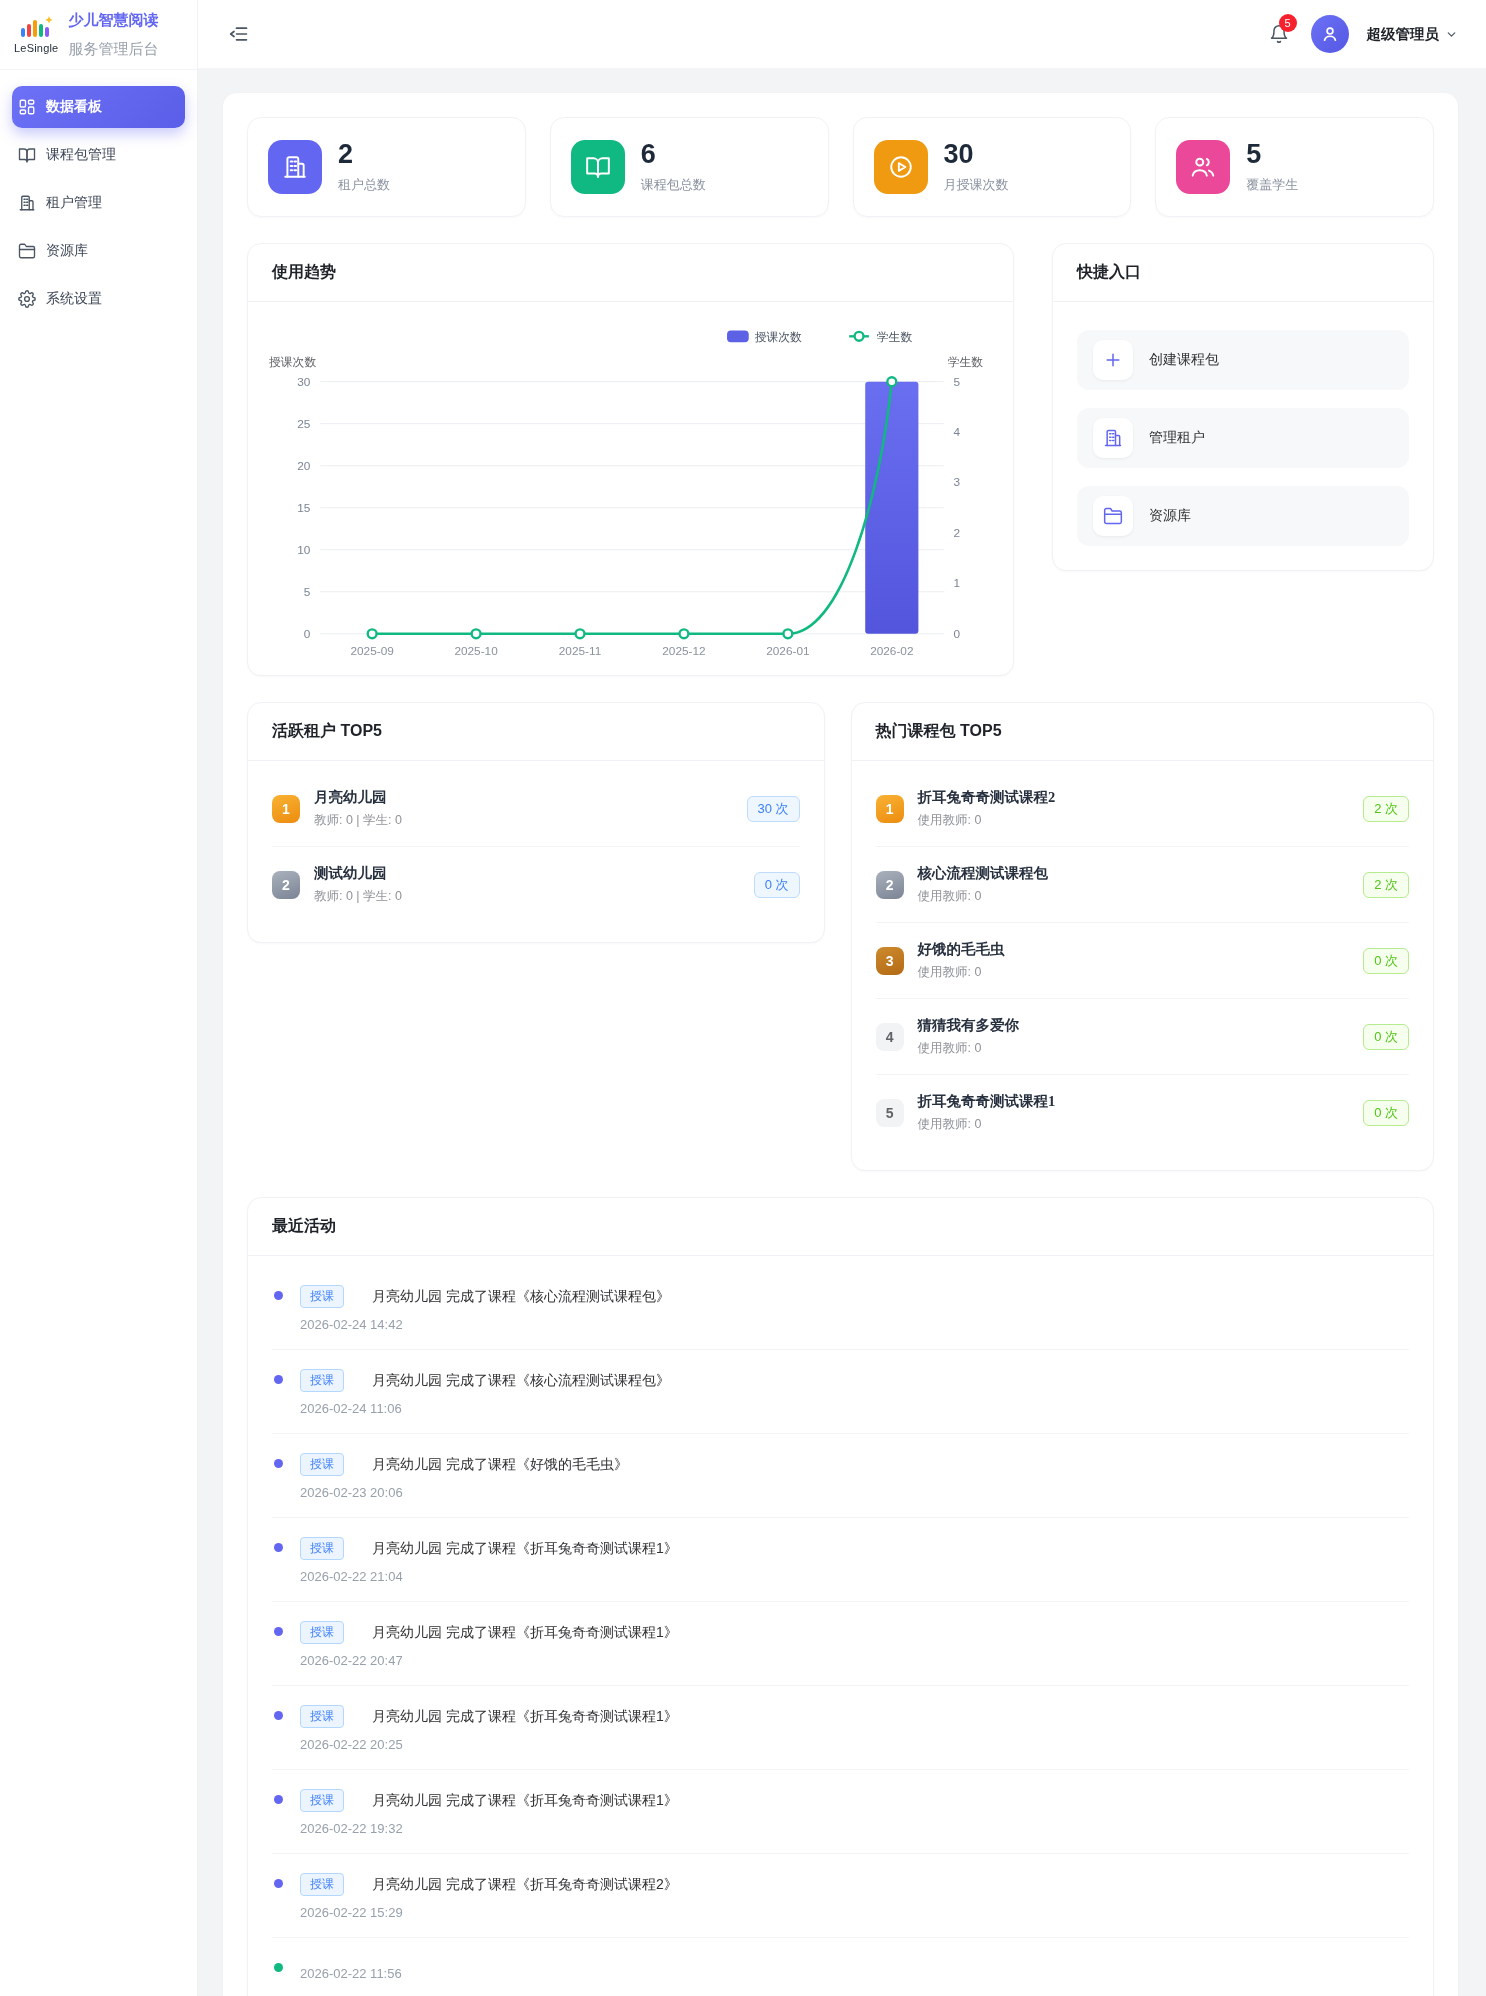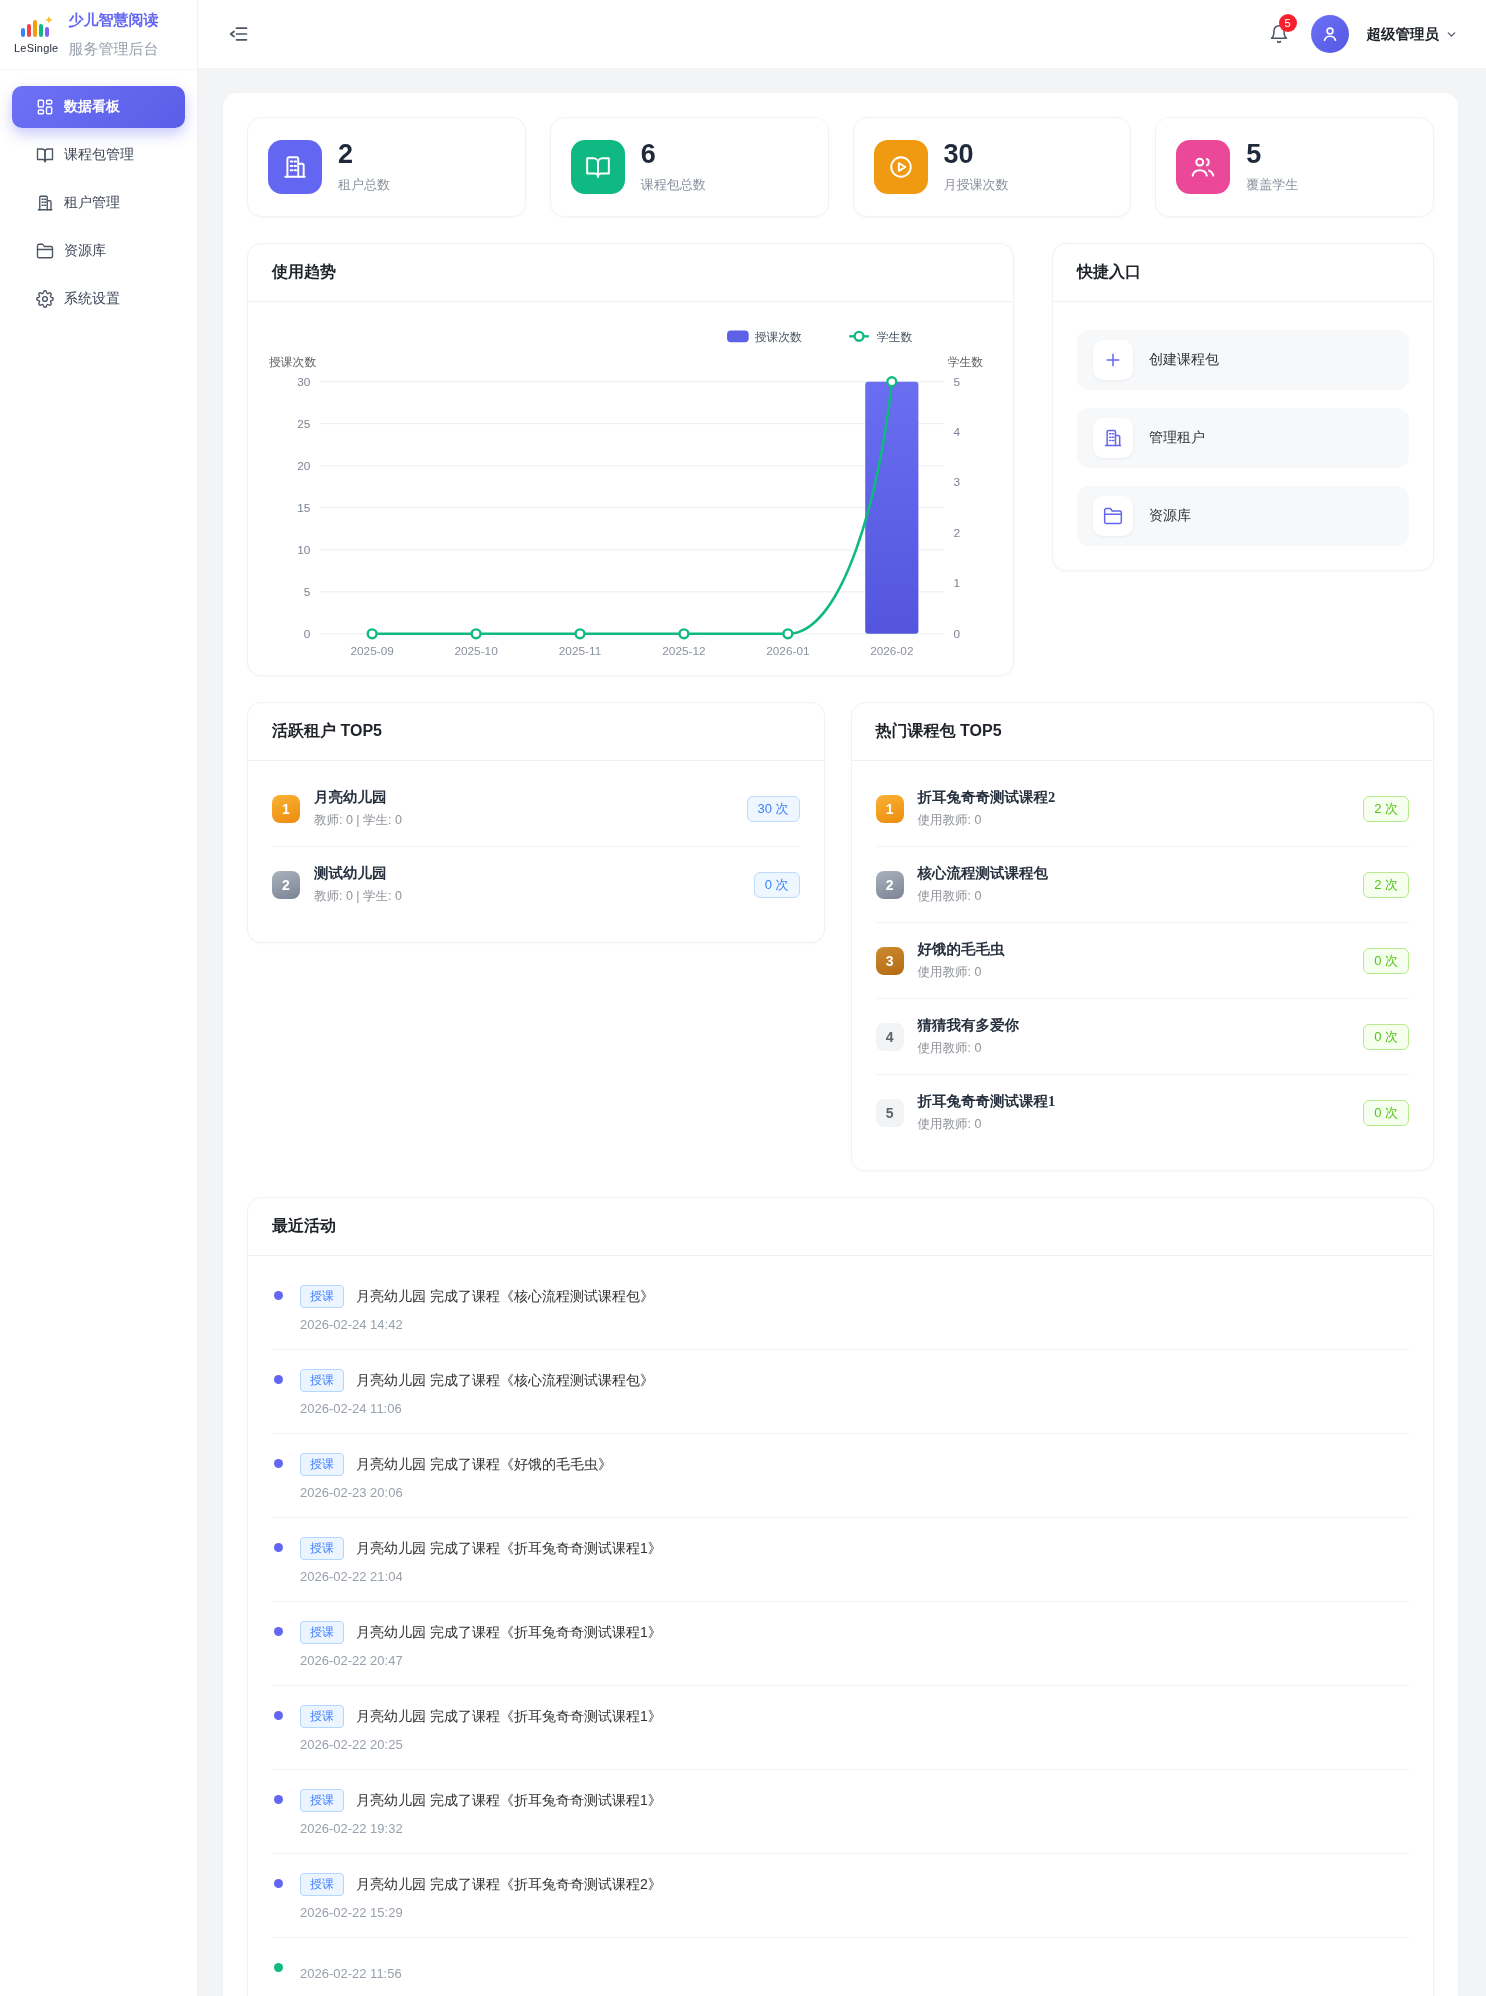--- a/index.html
+++ b/index.html
@@ -13,21 +13,21 @@
   .sidebar { width:198px; background:#fff; min-height:1996px; flex:0 0 198px;
              border-right:1px solid #f0f1f3; }
   .logo-area { display:flex; align-items:center; gap:10px; padding:10px 14px; height:70px;
                border-bottom:1px solid #f3f4f6; }
   .logo-mark { display:flex; flex-direction:column; align-items:center; }
   .logo-mark svg { display:block; }
   .logo-text { font-size:11px; color:#1f2937; letter-spacing:.2px; margin-top:1px; }
   .brand-title { color:#6366f1; font-weight:700; font-size:15px; line-height:1.35; }
   .brand-sub { color:#9aa1ac; font-size:15px; margin-top:10px; }
   .nav { padding:16px 0; display:flex; flex-direction:column; gap:6px; }
-  .nav-item { display:flex; align-items:center; gap:10px; margin:0 12px; padding:12px 24px;
+  .nav-item { display:flex; align-items:center; gap:10px; margin:0 12px; padding:12px 6px;
               border-radius:10px; color:#3d4656; cursor:pointer; font-size:14px; }
   .nav-item svg { width:18px; height:18px; stroke:#4b5563; }
   .nav-item.active { background:linear-gradient(135deg,#6d71f6,#5a5ee8); color:#fff;
                      box-shadow:0 6px 14px rgba(99,102,241,.35); font-weight:600; }
   .nav-item.active svg { stroke:#fff; }
   
   .main-col { flex:1; display:flex; flex-direction:column; }
   .topbar { height:68px; background:#fff; display:flex; align-items:center;
             justify-content:space-between; padding:0 28px; }
   .collapse-btn { width:26px; height:26px; display:flex; align-items:center; justify-content:center;
@@ -92,21 +92,21 @@
   .rank-meta { font-size:12.5px; color:#909399; margin-top:5px; }
   .count-badge { font-size:13px; padding:3px 10px; border-radius:6px; white-space:nowrap; }
   .count-blue { color:#3b82f6; background:#eef6ff; border:1px solid #bfdbfe; }
   .count-green { color:#52c41a; background:#f6ffed; border:1px solid #b7eb8f; }
   
   .act-item { position:relative; padding:19px 0 17px 28px; border-bottom:1px solid #f2f3f5; }
   .act-item:last-child { border-bottom:none; }
   .act-dot { position:absolute; left:2px; top:25px; width:9px; height:9px; border-radius:50%; }
   .dot-teach { background:#6366f1; }
   .dot-tenant { background:#10b981; }
-  .act-line { display:flex; align-items:center; gap:12px; }
+  .act-line { display:flex; align-items:center; gap:28px; }
   .act-badge { font-size:12px; padding:2px 9px; border-radius:4px; }
   .badge-teach { color:#4080ff; background:#ecf5ff; border:1px solid #b3d8ff; }
   .badge-tenant { color:#52c41a; background:#f6ffed; border:1px solid #b7eb8f; }
   .act-text { font-size:14px; color:#303133; }
   .act-time { font-size:13px; color:#98a0ab; margin-top:9px; }
   .chart-wrap { padding:12px 18px 6px; }
   text { font-family:"Liberation Sans","DejaVu Sans",sans-serif; }
 </style>
 </head>
 <body>

